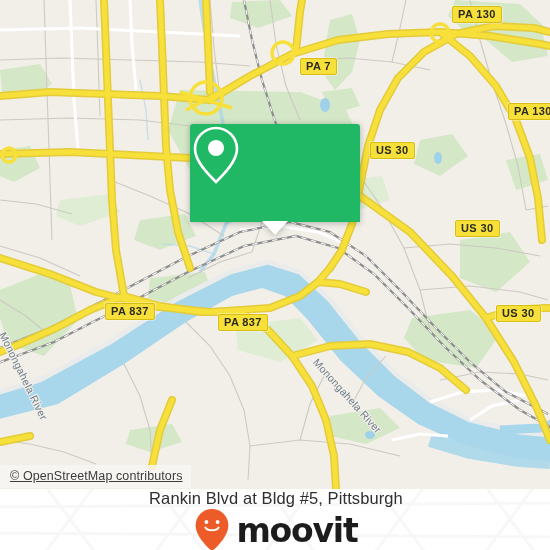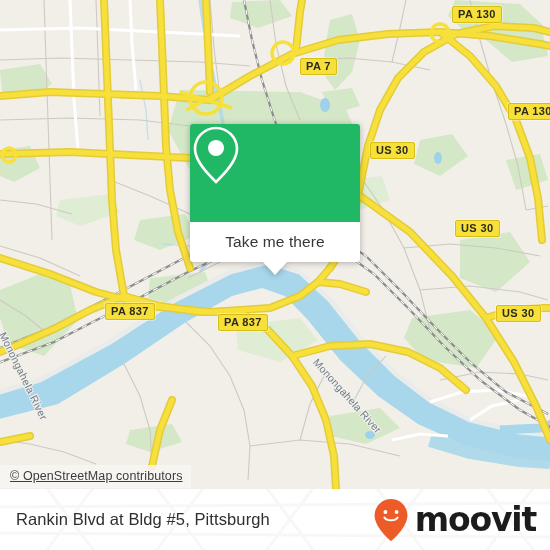--- a/index.html
+++ b/index.html
@@ -91,20 +91,21 @@
     text-decoration:underline;
   }
 
   
   .footer{
     position:absolute; left:0; top:489px; width:550px; height:61px;
     background:#ffffff;
     display:flex; align-items:center; justify-content:space-between;
     padding:0 14px 0 16px;
     overflow:hidden;
+    flex-direction:column;
   }
   .footer-wm{
     position:absolute; left:0; top:0; width:550px; height:61px;
     opacity:.5;
   }
   .footer-title{
     position:relative;
     font-size:16.5px;
     color:#2f2f2f;
     letter-spacing:.1px;
@@ -303,23 +304,20 @@
     <div class="shield" style="left:496px; top:305px;">US 30</div>
     <div class="shield" style="left:218px; top:314px;">PA 837</div>
 
     <div class="callout">
       <div class="callout-top">
         <svg width="52" height="62" viewBox="0 0 52 62">
           <path d="M26 4 C14.4 4 5 13.4 5 25 C5 38 20 52 26 58 C32 52 47 38 47 25 C47 13.4 37.6 4 26 4 Z" fill="none" stroke="#ffffff" stroke-width="2.6"></path>
           <circle cx="26" cy="24" r="8" fill="#ffffff"></circle>
         </svg>
       </div>
-      <div class="callout-bottom">
-        <span>Take me there</span>
-      </div>
       <div class="callout-tail"></div>
     </div>
 
     <div class="attribution">© OpenStreetMap contributors</div>
   </div>
 
   <div class="footer">
     <svg class="footer-wm" viewBox="0 0 550 61">
       <g fill="none" stroke="#f0f0f0" stroke-width="3">
         <path d="M40 -10 L100 70 M100 -10 L40 70 M150 -10 L210 70 M210 -10 L150 70

